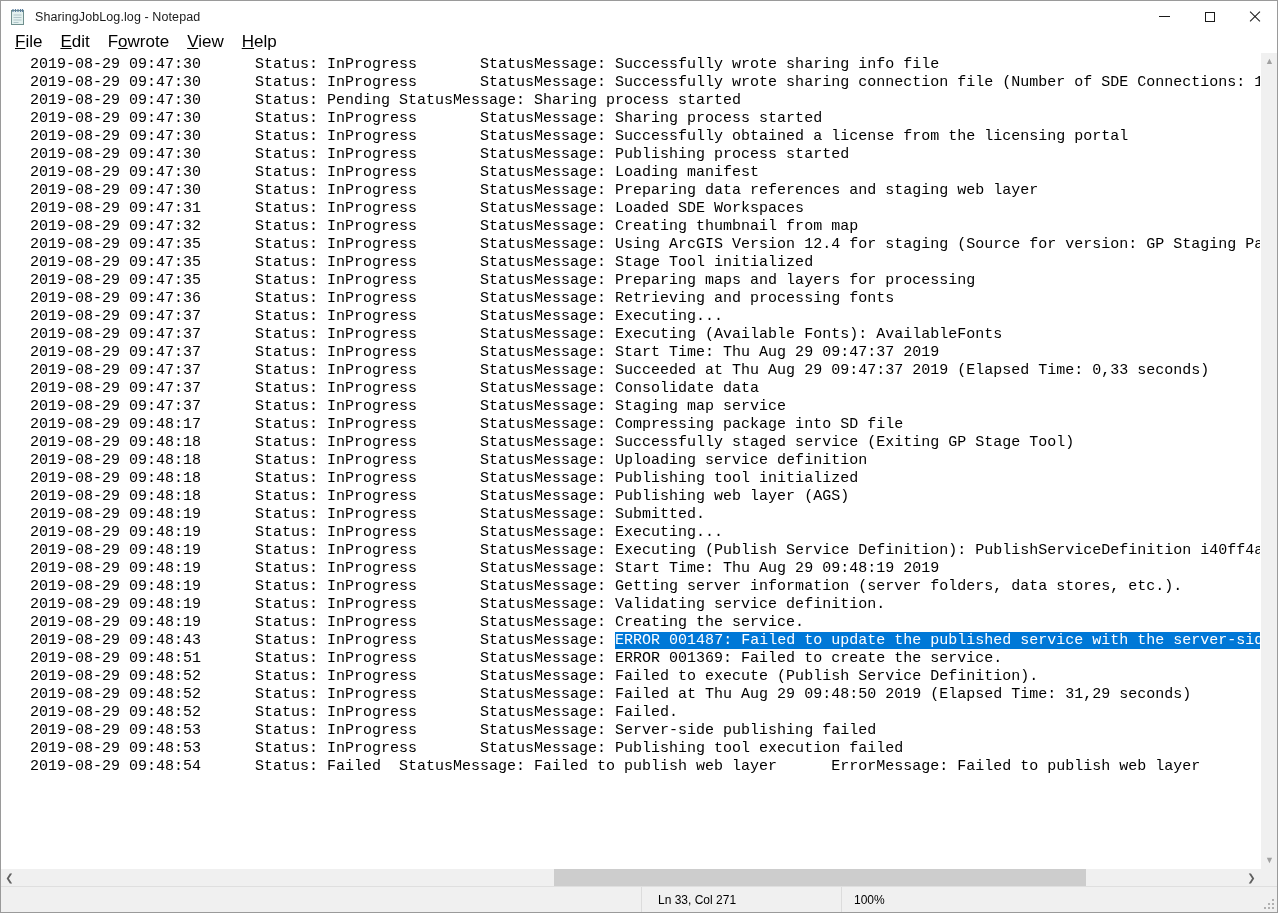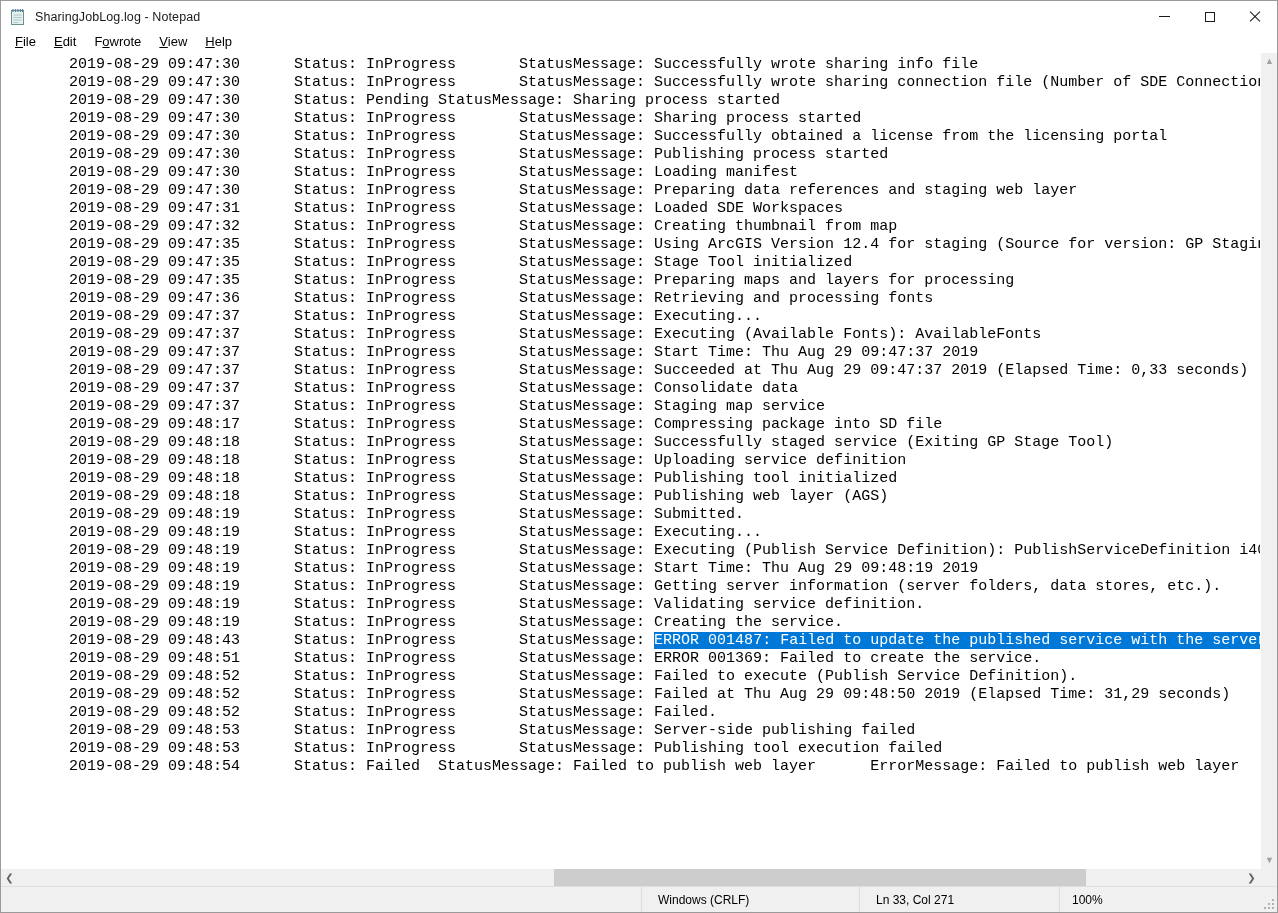--- a/index.html
+++ b/index.html
@@ -92,21 +92,21 @@
   
   .menubar {
     height: 20px;
     flex: 0 0 20px;
     background: #ffffff;
     display: flex;
     align-items: center;
     padding-left: 5px;
   }
   .menu-item {
-    font-size: 13px;
+    font-size: 17px;
     color: #000000;
     padding: 0 9px;
     line-height: 20px;
     white-space: nowrap;
     cursor: default;
   }
   .menu-item .acc {
     text-decoration: underline;
   }
 
@@ -129,21 +129,20 @@
   }
   .log {
     font-family: "Liberation Mono", "DejaVu Sans Mono", monospace;
     font-size: 15px;
     line-height: 18px;
     color: #000000;
     white-space: pre;
     padding-top: 3px;
     padding-left: 29px;
     letter-spacing: 0px;
-    margin-left: 39px;
   }
   .log .line { height: 18px; }
   .sel {
     background: #0078d7;
     color: #ffffff;
   }
 
   
   .vscroll {
     position: absolute;
@@ -322,21 +321,20 @@
       <div class="arrow left">❮</div>
       <div class="hthumb"></div>
       <div class="arrow right">❯</div>
     </div>
 
     <div class="corner-box"></div>
   </div>
 
   <div class="statusbar">
     <div class="status-spacer"></div>
-    <div class="status-cell encoding">Windows (CRLF)</div>
     <div class="status-cell linecol">Ln 33, Col 271</div>
     <div class="status-cell zoom">100%</div>
     <div class="grip">
       <i style="right:0;bottom:0"></i>
         <i style="right:4px;bottom:0"></i>
         <i style="right:8px;bottom:0"></i>
       <i style="right:0;bottom:4px"></i>
         <i style="right:4px;bottom:4px"></i>
       <i style="right:0;bottom:8px"></i>
     </div>

